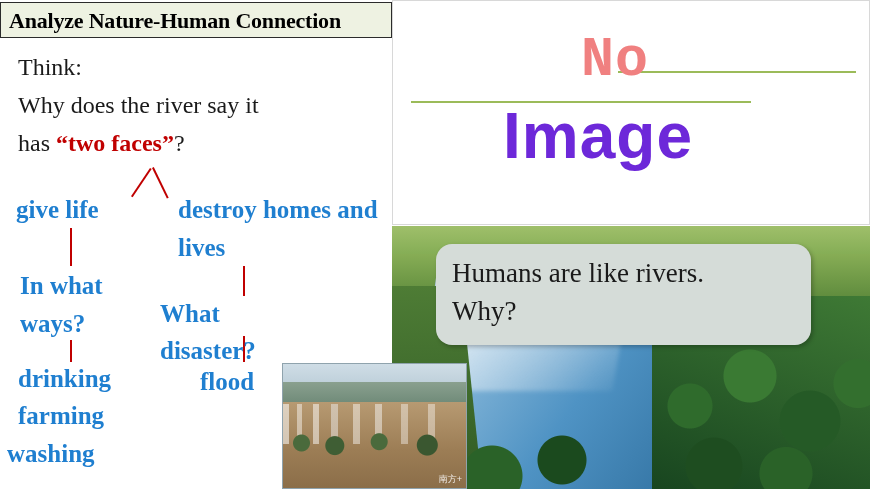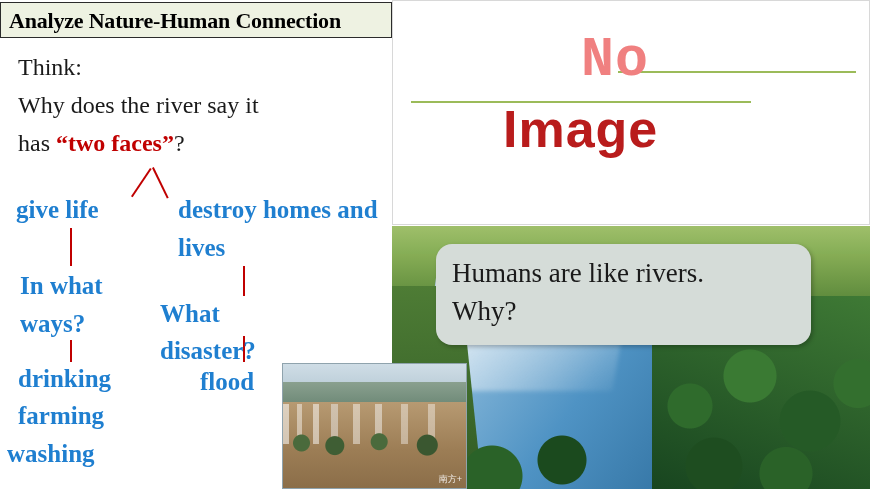--- a/index.html
+++ b/index.html
@@ -106,22 +106,22 @@
     color: #f08080;
     letter-spacing: 1px;
     margin-left: 8px;
   }
   #ni-text-2 {
     position: absolute;
     left: 110px;
     top: 98px;
     font-family: "Liberation Sans", sans-serif;
     font-weight: bold;
-    font-size: 52px;
-    color: #b91c1c;
+    font-size: 64px;
+    color: #6d28d9;
     letter-spacing: 1px;
   }
   .ni-rule {
     position: absolute;
     height: 2px;
     background: #9bbb59;
   }
   #ni-rule-1 { left: 225px; top: 70px; width: 238px; }
   #ni-rule-2 { left: 18px;  top: 100px; width: 340px; }
 

